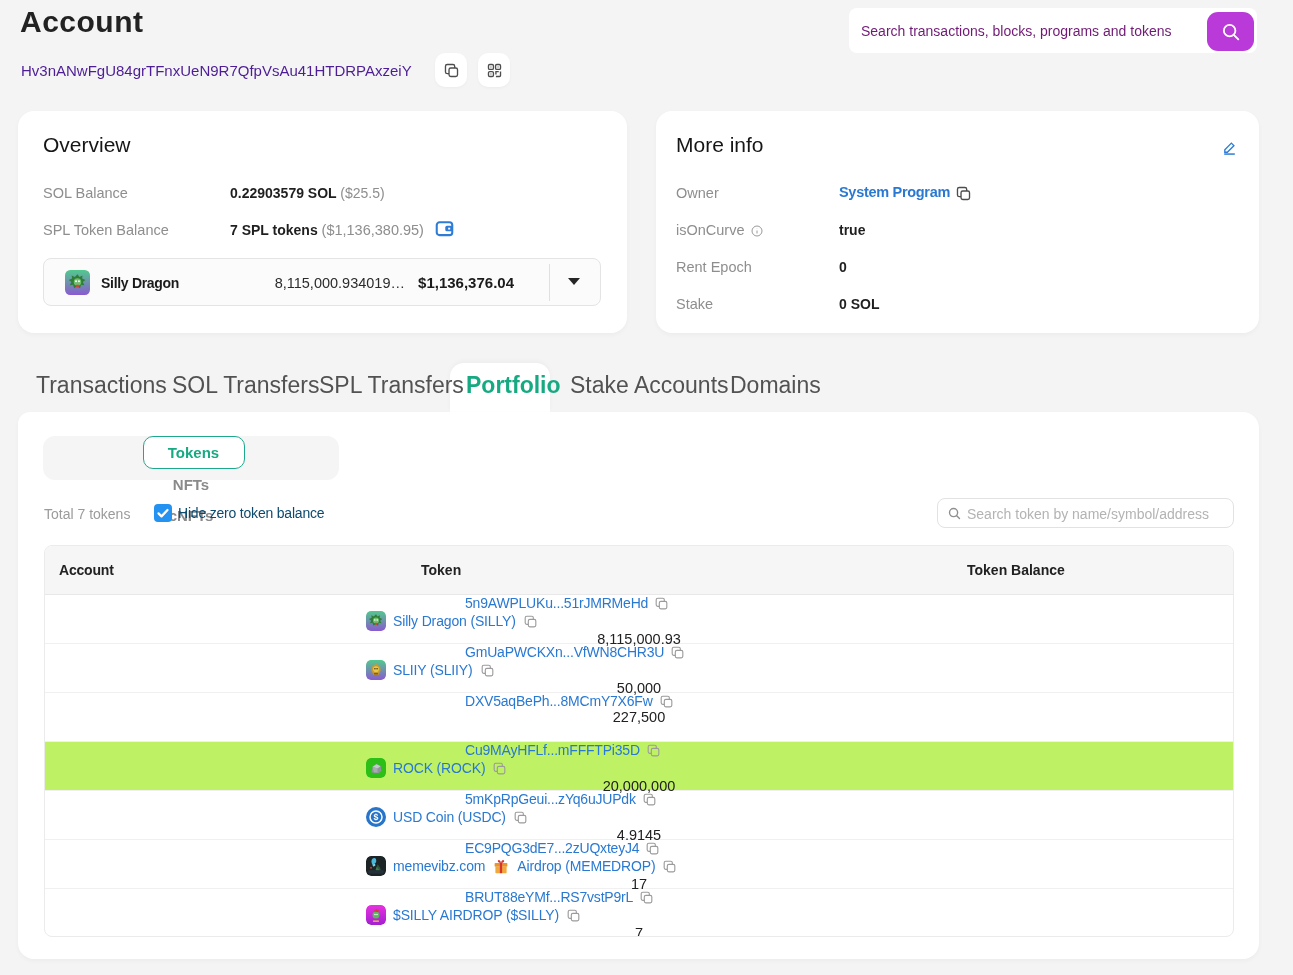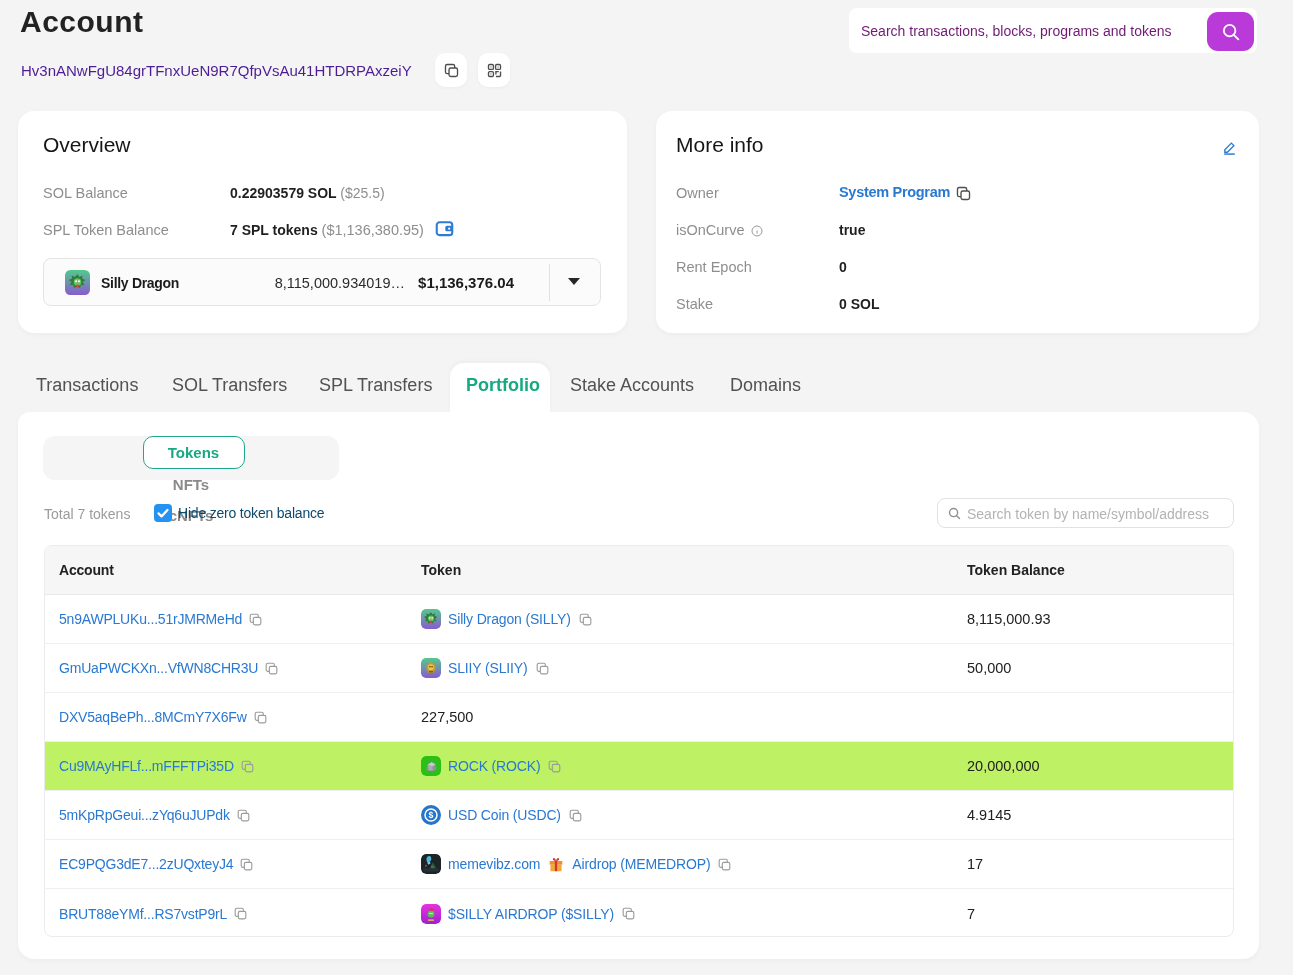--- a/index.html
+++ b/index.html
@@ -19,36 +19,36 @@
 #overview { left:18px; top:111px; width:609px; height:222px; }
 #moreinfo { left:656px; top:111px; width:603px; height:222px; }
 .cardtitle { position:absolute; font-size:21px; font-weight:400; color:#161616; }
 .row-label { font-size:14.5px; color:#8e8e8e; }
 .row-val { font-size:14px; font-weight:bold; color:#1f1f1f; }
 .gray { color:#8e8e8e; font-weight:normal; }
 .link { color:#2979d2; text-decoration:none; }
 
 .tokenbox { position:absolute; left:25px; top:147px; width:558px; height:48px; border:1px solid #e4e4e4; background:#fbfbfb; border-radius:8px; }
 
-.tabs { position:absolute; top:360px; left:19px; width:1240px; height:52px; font-size:18px; color:#525252; }
+.tabs { position:absolute; top:360px; left:19px; width:1240px; height:52px; font-size:23px; color:#525252; }
 .tab { position:absolute; top:0; height:52px; line-height:50px; }
 .tab.active { color:#17aa82; font-weight:bold; }
 .tabpill { position:absolute; left:431px; top:3px; width:100px; height:49px; background:#fff; border-radius:14px 14px 0 0; box-shadow:0 -2px 5px rgba(0,0,0,0.03); }
 
 #maincard { left:18px; top:412px; width:1241px; height:547px; border-radius:12px 16px 16px 16px; }
 .pillgroup { position:absolute; left:25px; top:24px; width:296px; height:44px; background:#f5f5f6; border-radius:12px; display:flex; align-items:center;flex-direction:column; }
 .pill { height:33px; line-height:31px; font-size:15px; font-weight:bold; color:#8a8a8a; border-radius:10px; text-align:center; }
 .p1 { width:102px; margin-left:5px; }
 .p2 { width:88px; }
 .p3 { width:92px; }
 .pill.active { background:#fff; border:1.5px solid #1fa98c; color:#17aa82; }
 
 .tablebox { position:absolute; left:26px; top:133px; width:1190px; height:392px; border:1px solid #ebebeb; border-radius:8px; overflow:hidden; background:#fff;}
 .thead { display:flex; height:49px; background:#f6f6f7; align-items:center; font-size:14px; font-weight:bold; color:#222; border-bottom:1px solid #e8e8e8;}
-.tr { display:flex; height:49px; align-items:center; font-size:14px; border-bottom:1px solid #f0f0f0; }
+.tr { display:flex; height:49px; align-items:center; font-size:14px; border-bottom:1px solid #f0f0f0;flex-direction:column; }
 .tr:last-child { border-bottom:none; }
 .tr.hl { background:#bef264; }
 .c1 { width:376px; padding-left:14px; letter-spacing:-0.2px; display:flex; align-items:center; gap:6px;}
 .c2 { width:546px; display:flex; align-items:center; gap:7px;}
 .c3 { flex:1; font-size:14.5px; color:#212121;}
 .timg { width:20px; height:20px; border-radius:5px; display:block;}
 svg.cicon { display:block; }
 </style>
 </head>
 <body>

